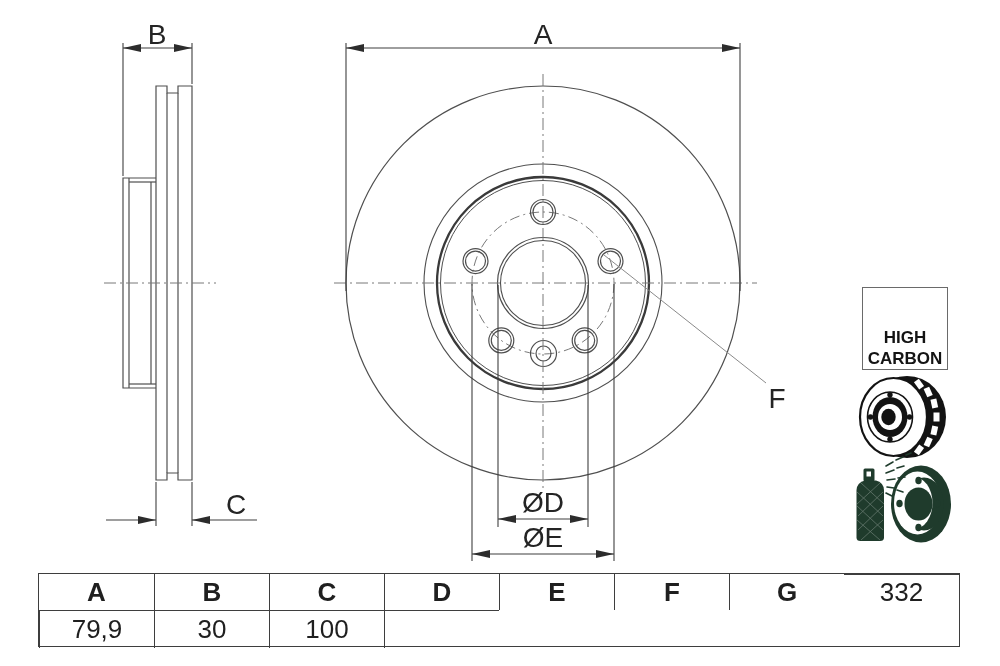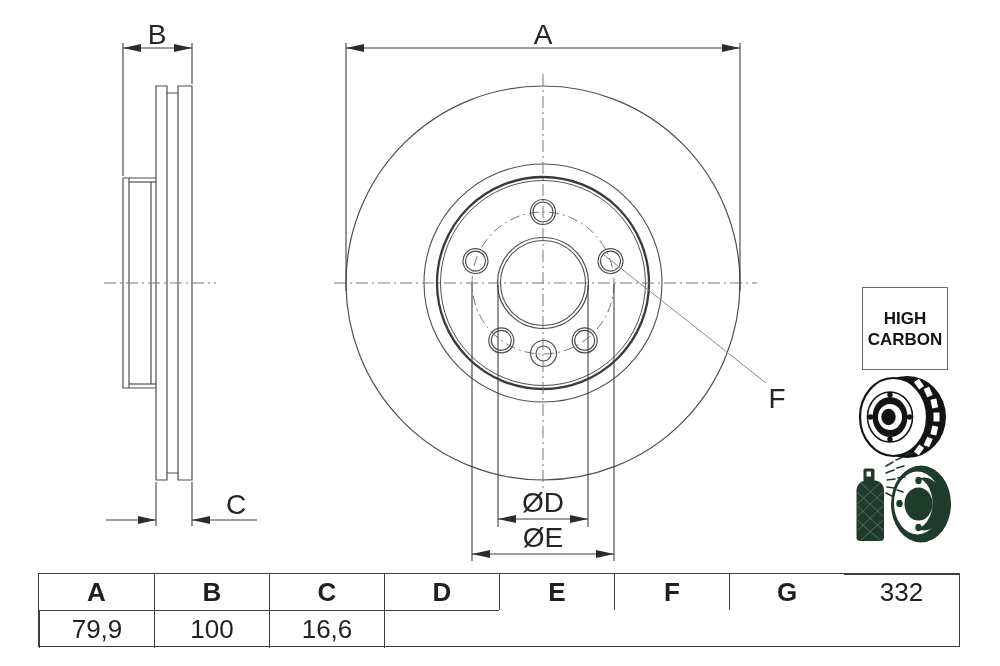--- a/index.html
+++ b/index.html
@@ -3,21 +3,21 @@
 <meta charset="utf-8">
 <style>
   html,body{margin:0;padding:0;background:#fff;}
   #app{position:relative;width:1000px;height:666px;background:#ffffff;overflow:hidden;
        font-family:"Liberation Sans", sans-serif;}
   svg{position:absolute;left:0;top:0;}
   svg text{font-family:"Liberation Sans", sans-serif;fill:#242424;}
   .dimlabel{font-size:28px;}
   .badge{position:absolute;left:862px;top:287px;width:86px;height:83px;
          border:1.6px solid #6a6a6a;display:flex;flex-direction:column;
-         align-items:center;justify-content:center;box-sizing:border-box;}
+         align-items:center;justify-content:flex-end;box-sizing:border-box;}
   .badge span{font-weight:bold;font-size:17px;line-height:21px;color:#141414;letter-spacing:0px;}
   .spec-table{position:absolute;left:38px;top:573px;width:922px;height:74px;
          display:grid;grid-template-columns:repeat(8,1fr);grid-template-rows:36px 38px;
          border:1.6px solid #3e3e3e;box-sizing:border-box;background:#fff;}
   .cell{display:flex;align-items:center;justify-content:center;
         border-left:1.4px solid #3e3e3e;box-sizing:border-box;
         font-size:26px;color:#1f1f1f;}
   .cell.c0{border-left:none;}
   .cell.hdr{font-weight:bold;}
   .cell.val{border-top:1.4px solid #3e3e3e;text-align:center;}
@@ -191,18 +191,18 @@
 <div class="spec-table">
   <div class="cell hdr c0">A</div>
   <div class="cell hdr">B</div>
   <div class="cell hdr">C</div>
   <div class="cell hdr">D</div>
   <div class="cell hdr">E</div>
   <div class="cell hdr">F</div>
   <div class="cell hdr">G</div>
   <div class="cell val c0">332</div>
   <div class="cell val">79,9</div>
+  <div class="cell val">30</div>
   <div class="cell val">100</div>
-  <div class="cell val">16,6</div>
   <div class="cell val"></div>
 </div>
 
 </div>
 
 </body></html>

